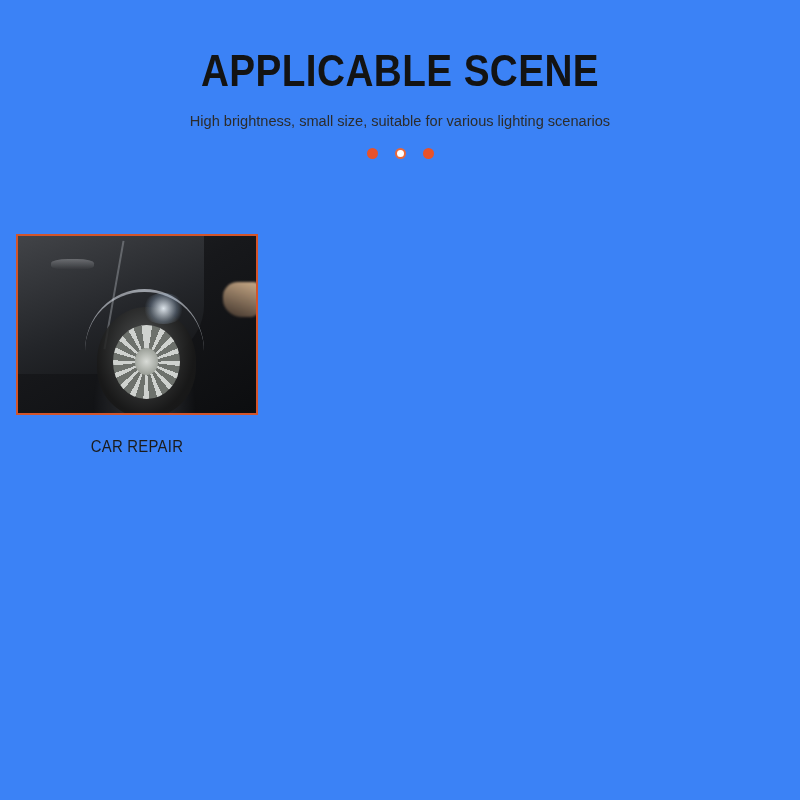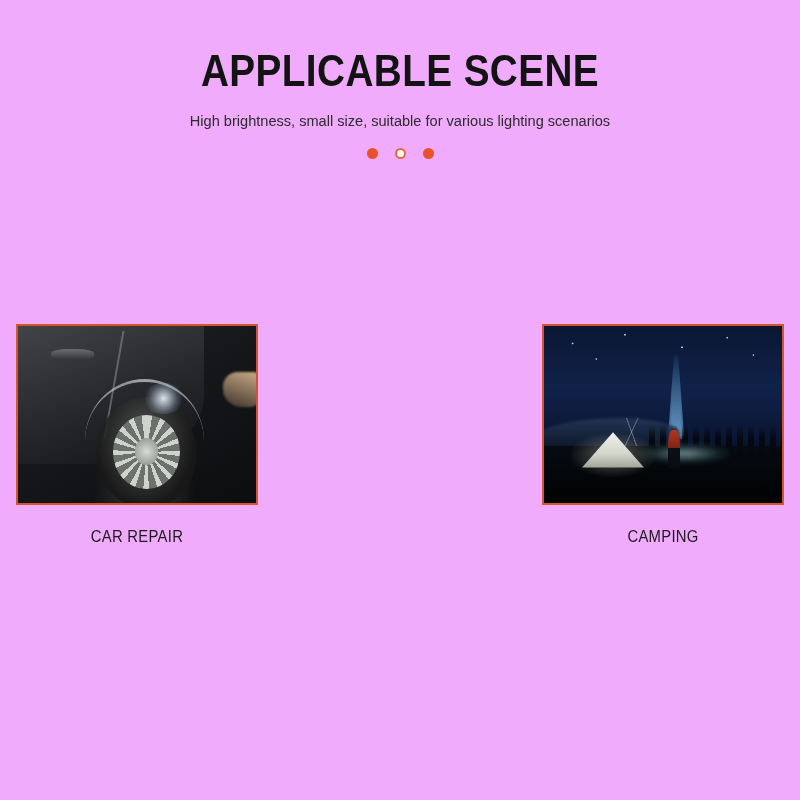--- a/index.html
+++ b/index.html
@@ -4,21 +4,21 @@
 <style>
   * { box-sizing: border-box; margin: 0; padding: 0; }
   html, body { width: 800px; height: 800px; }
   body {
     background: #ffffff;
     font-family: "Liberation Sans", sans-serif;
     overflow: hidden;
     position: relative;
   }
 
-  .page { width: 800px; height: 800px; position: relative; background:#f0abfc; }
+  .page { width: 800px; height: 800px; position: relative; background:#3b82f6; }
 
   
   .header { padding-top: 46px; text-align: center; }
   .title {
     font-family: "Liberation Sans", sans-serif;
     font-weight: 700;
     font-size: 45px;
     letter-spacing: 0.5px;
     color: #131313;
     transform: scaleX(0.86);
@@ -48,21 +48,21 @@
   .dot.filled { background: #e8522a; }
   .dot.hollow { background: #ffffff; border: 2.5px solid #e8673a; }
 
   
   .grid {
     position: absolute;
     left: 0; top: 234px;
     width: 800px;
   }
   .row { display: flex; justify-content: space-between; padding: 0 16px; }
-  .row + .row { margin-top: 90px; }
+  .row + .row { }
 
   .card { width: 242px; }
   .thumb {
     width: 242px;
     height: 181px;
     border: 2px solid #d2552b;
     position: relative;
     overflow: hidden;
     background: #05070d;
   }
@@ -425,35 +425,18 @@
             <div class="arch"></div>
             <div class="tyre"></div>
             <div class="rim"></div>
             <div class="spot"></div>
             <div class="hand"></div>
           </div>
         </div>
         <div class="card-label">CAR REPAIR</div>
       </div>
 
-      <div class="card">
-        <div class="thumb">
-          <div class="scene sc-camp">
-            <div class="stars"></div>
-            <div class="skybeam"></div>
-            <div class="ridge2"></div>
-            <div class="treeline"></div>
-            <div class="ground"></div>
-            <div class="grasslit"></div>
-            <div class="twig"></div>
-            <div class="tentglow"></div>
-            <div class="tent"></div>
-            <div class="camper"></div>
-          </div>
-        </div>
-        <div class="card-label">CAMPING</div>
-      </div>
 
 
     </div>
 
   </div>
 </div>
 
 </body></html>

